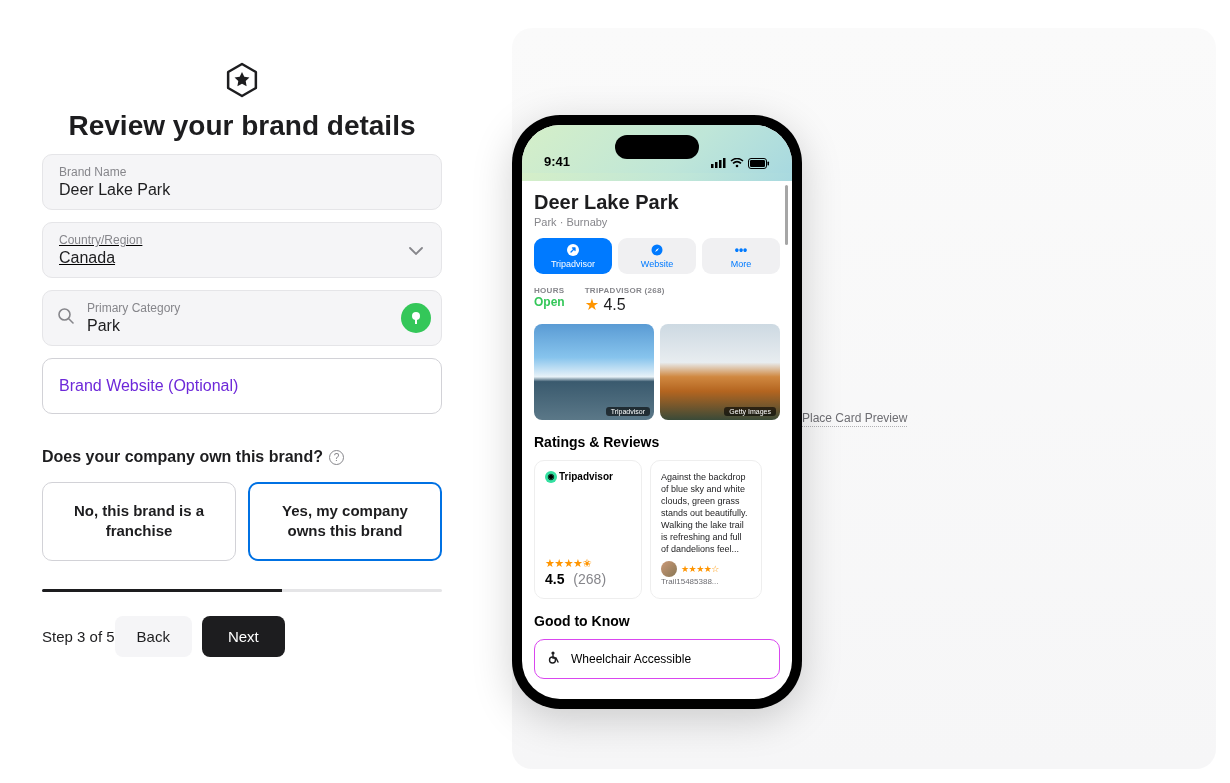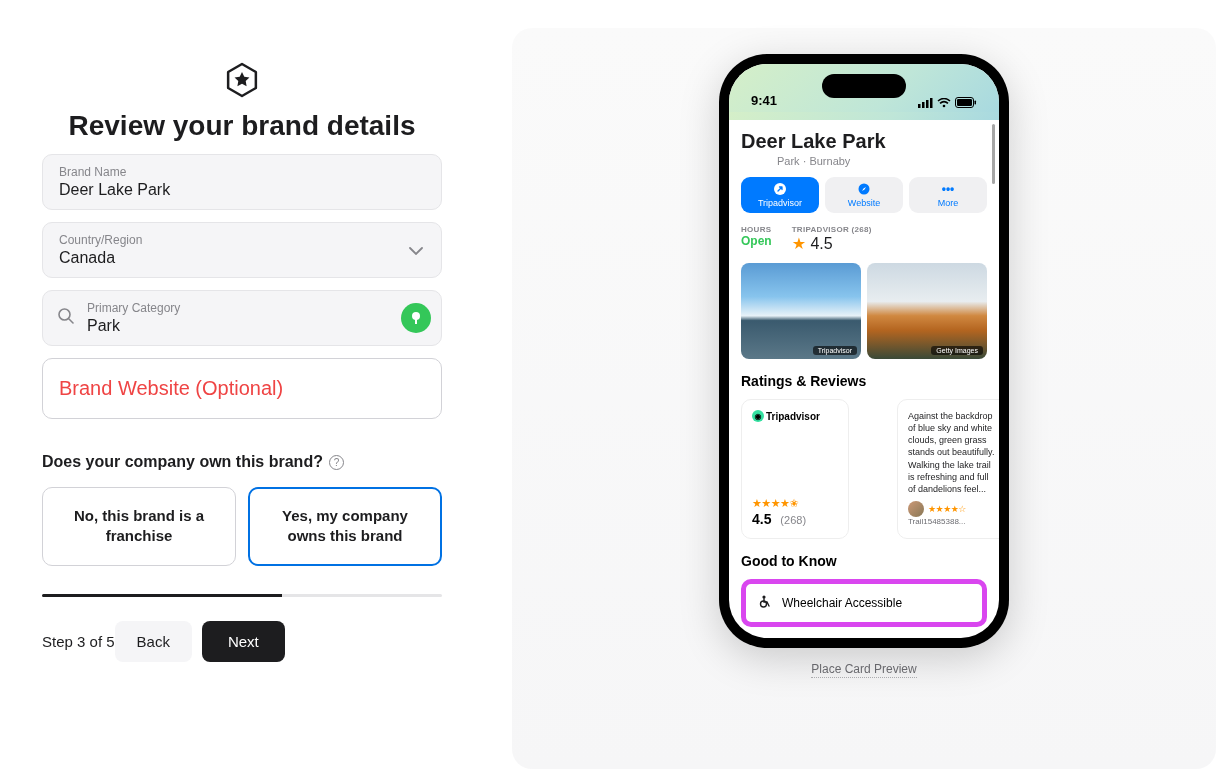--- a/index.html
+++ b/index.html
@@ -5,51 +5,51 @@
 * { box-sizing: border-box; margin: 0; padding: 0; }
 body { font-family: -apple-system, BlinkMacSystemFont, "Segoe UI", Helvetica, Arial, sans-serif; background: #fff; width: 1230px; height: 783px; overflow: hidden; }
 .container { display: flex; height: 100%; }
 .left-panel { width: 484px; padding: 60px 42px 20px 42px; display: flex; flex-direction: column; }
 .header-icon { display: flex; justify-content: center; margin-bottom: 10px; }
 .page-title { font-size: 28px; font-weight: 700; text-align: center; margin-bottom: 12px; color: #1d1d1f; }
 .page-subtitle { font-size: 15px; text-align: center; color: #6e6e73; line-height: 1.45; margin-bottom: 38px; padding: 0 4px; }
 .form-field { background: #f5f5f7; border: 1px solid #e5e5e8; border-radius: 10px; padding: 10px 16px; margin-bottom: 12px; position: relative; }
 .form-field-label { font-size: 12px; color: #86868b; display: block; margin-bottom: 2px; }
 .form-field-value { font-size: 16px; color: #1d1d1f; }
-.form-field.with-chevron { padding-right: 46px; }
+.form-field.with-chevron { padding-right: 46px; text-decoration: underline; }
 .chevron { position: absolute; right: 18px; top: 50%; transform: translateY(-50%); }
 .form-field.with-icon { display: flex; align-items: center; gap: 12px; padding-left: 14px; padding-right: 50px; }
 .search-ico { flex-shrink: 0; }
 .category-badge { position: absolute; right: 10px; top: 50%; transform: translateY(-50%); width: 30px; height: 30px; border-radius: 50%; background: #34c759; display: flex; align-items: center; justify-content: center; }
 .form-field-empty { background: #fff; border: 1px solid #d2d2d7; border-radius: 10px; padding: 18px 16px; margin-bottom: 34px; }
-.form-field-empty .placeholder { font-size: 20px; color: #ef4444; }
+.form-field-empty .placeholder { font-size: 16px; color: #6d28d9; }
 .question-row { display: flex; align-items: center; gap: 6px; margin-bottom: 16px; }
 .question-text { font-size: 16px; font-weight: 600; color: #1d1d1f; }
 .help-icon { width: 15px; height: 15px; border: 1px solid #86868b; border-radius: 50%; display: inline-flex; align-items: center; justify-content: center; font-size: 10px; color: #86868b; }
 .option-row { display: flex; gap: 12px; margin-bottom: 28px; }
 .option-btn { flex: 1; border: 1px solid #d2d2d7; border-radius: 10px; padding: 18px 12px; text-align: center; font-size: 15px; font-weight: 600; background: #fff; cursor: pointer; line-height: 1.35; color: #1d1d1f; }
 .option-btn.selected { border: 2px solid #0071e3; padding: 17px 11px; }
 .progress-bar { height: 3px; background: #e5e5e7; border-radius: 2px; margin-bottom: 24px; overflow: hidden; }
 .progress-fill { height: 100%; width: 60%; background: #1d1d1f; }
 .nav-row { display: flex; justify-content: flex-start; align-items: center; }
 .step-label { font-size: 15px; color: #1d1d1f; }
 .nav-buttons { display: flex; gap: 10px; }
 .btn-back { background: #f5f5f7; border: none; border-radius: 8px; padding: 12px 22px; font-size: 15px; cursor: pointer; color: #1d1d1f; }
 .btn-next { background: #1d1d1f; color: #fff; border: none; border-radius: 8px; padding: 12px 26px; font-size: 15px; font-weight: 500; cursor: pointer; }
 
-.right-panel { flex: 1; background: linear-gradient(180deg,#fafafa,#f6f6f7); border-radius: 20px; margin: 28px 14px 14px 28px; display: flex; flex-direction: column; align-items: center; justify-content: flex-start; padding-top: 26px; }
+.right-panel { flex: 1; background: linear-gradient(180deg,#fafafa,#f6f6f7); border-radius: 20px; margin: 28px 14px 14px 28px; display: flex; flex-direction: row; align-items: center; justify-content: flex-start; padding-top: 26px; }
 .phone-frame { width: 290px; height: 594px; background: #000; border-radius: 48px; padding: 10px; position: relative; box-shadow: 0 10px 40px rgba(0,0,0,0.18); }
 .phone-notch-island { position: absolute; top: 20px; left: 50%; transform: translateX(-50%); width: 84px; height: 24px; background: #000; border-radius: 14px; z-index: 10; }
 .phone-screen { width: 100%; height: 100%; background: #fff; border-radius: 38px; overflow: hidden; position: relative; }
 .status-bar { height: 48px; background: linear-gradient(135deg,#d5efc8,#bfe6d8 60%,#a8d9e0); display: flex; justify-content: space-between; align-items: flex-end; padding: 0 22px 4px 22px; font-size: 13px; font-weight: 700; }
 .status-icons { display: flex; gap: 4px; align-items: center; }
 .map-strip { height: 8px; background: linear-gradient(135deg,#d5efc8,#bfe6d8 60%,#a8d9e0); }
 .place-card { padding: 10px 12px 0 12px; }
 .place-title { font-size: 20px; font-weight: 700; color: #1d1d1f; margin-bottom: 2px; }
-.place-subtitle { font-size: 11px; color: #86868b; margin-bottom: 10px; margin-left: 36px; }
+.place-subtitle { font-size: 11px; color: #86868b; margin-bottom: 10px; }
 .action-row { display: flex; gap: 6px; margin-bottom: 12px; }
 .action-btn { flex: 1; border-radius: 9px; padding: 5px 4px; display: flex; flex-direction: column; align-items: center; gap: 2px; font-size: 9px; font-weight: 500; }
 .action-btn.primary { background: #007aff; color: #fff; }
 .action-btn.secondary { background: #f0f0f2; color: #007aff; }
 .action-icon { width: 14px; height: 14px; display: flex; align-items: center; justify-content: center; }
 .info-row { display: flex; gap: 20px; margin-bottom: 10px; }
 .info-col-label { font-size: 8px; color: #86868b; text-transform: uppercase; letter-spacing: 0.3px; font-weight:600; }
 .info-hours { font-size: 12px; color: #34c759; font-weight: 600; }
 .info-rating { font-size: 16px; color: #1d1d1f; font-weight: 400; }
 .star-small { color: #ff9500; }
@@ -58,26 +58,26 @@
 .thumb-trees { flex: 1; height: 96px; border-radius: 8px; background: linear-gradient(180deg,#cdd9e2 0%,#e8edf0 40%,#d08840 55%,#b46520 70%,#3a4a38 100%); position: relative; overflow: hidden; }
 .thumb-badge { position: absolute; bottom: 4px; right: 4px; background: rgba(0,0,0,0.6); color: #fff; font-size: 7px; padding: 1px 5px; border-radius: 3px; }
 .section-title { font-size: 14px; font-weight: 700; margin-bottom: 10px; }
 .reviews-row { display: flex; gap: 8px; margin-bottom: 14px; }
 .review-card { background: #fff; border: 1px solid #eee; border-radius: 10px; padding: 10px; flex-shrink: 0; }
 .review-card.summary { width: 108px; display:flex; flex-direction:column; justify-content:space-between; }
 .trip-logo { font-size: 10px; font-weight: 700; display:flex; align-items:center; gap:2px; }
 .trip-owl { width:12px; height:12px; border-radius:50%; background:#34e0a1; display:inline-flex; align-items:center; justify-content:center; font-size:8px; }
 .stars-row { color: #ff9500; font-size: 11px; letter-spacing: -0.5px; }
 .rating-number { font-size: 14px; font-weight: 700; }
-.rating-count { font-size: 11px; color: #86868b; }
-.review-card.text { width: 112px; font-size: 9px; line-height: 1.35; color: #1d1d1f; margin-left: 40px; }
+.rating-count { font-size: 14px; color: #86868b; }
+.review-card.text { width: 112px; font-size: 9px; line-height: 1.35; color: #1d1d1f; }
 .review-meta { display:flex; align-items:center; gap:4px; margin-top:6px; }
 .avatar-dot { width:16px; height:16px; border-radius:50%; background: linear-gradient(135deg,#c97,#875); }
 .review-author { font-size:8px; color:#6e6e73; }
-.gtk-card { border:5px solid #d946ef; border-radius:10px; padding:10px 12px; display:flex; align-items:center; gap:10px; }
+.gtk-card { border:1px solid #d946ef; border-radius:10px; padding:10px 12px; display:flex; align-items:center; gap:10px; }
 .gtk-card-text { font-size: 12px; }
 .scroll-indicator { position:absolute; right:4px; top:60px; width:3px; height:60px; background:#000; border-radius:2px; opacity:0.35; }
 .preview-label { font-size: 12px; color: #6e6e73; margin-top: 14px; border-bottom: 1px dotted #b0b0b3; padding-bottom: 1px; }
 </style>
 </head>
 <body>
 
 <div class="container">
   <div class="left-panel">
 

